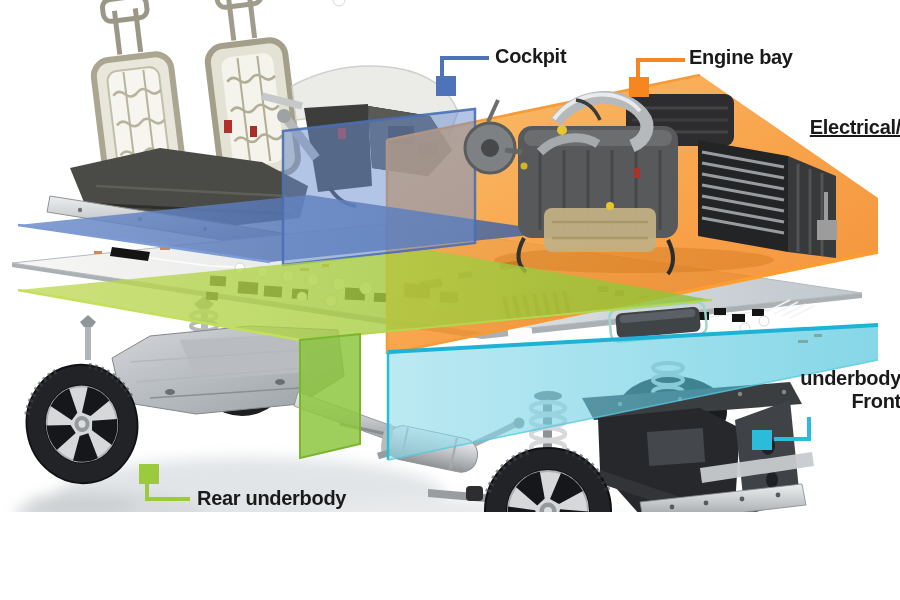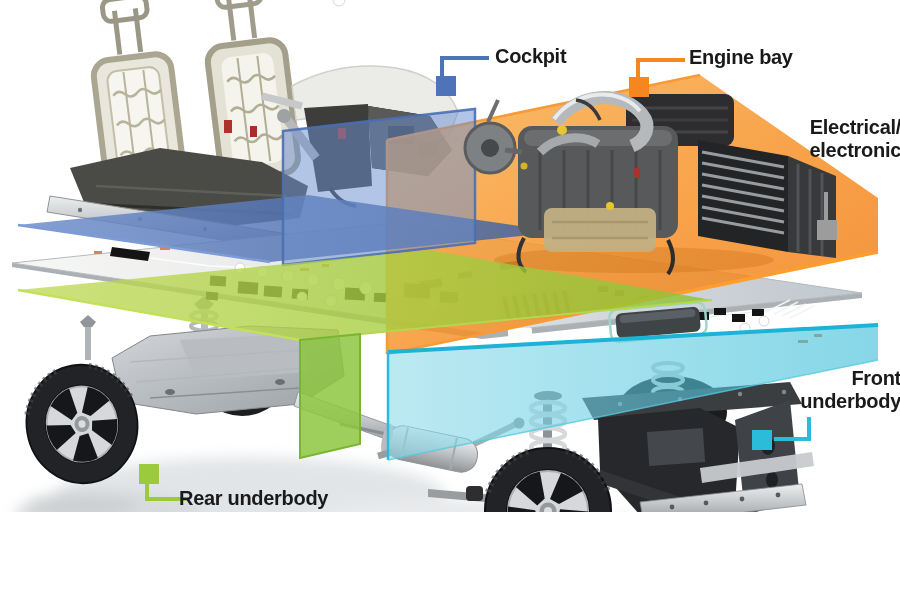--- a/index.html
+++ b/index.html
@@ -18,31 +18,31 @@
   .co-h{left:440px;top:56px;width:49px;height:4px;}
   .co-t{left:495px;top:45px;}
   
   .en-sq{left:629px;top:77px;}
   .en-v{left:636px;top:59px;width:4px;height:19px;}
   .en-h{left:636px;top:58px;width:49px;height:4px;}
   .en-t{left:689px;top:46px;}
   
   .el-v{left:824px;top:192px;width:4px;height:28px;}
   .el-sq{left:817px;top:220px;}
-  .el-t{right:15px;top:116px;}
+  .el-t{right:15px;top:116px;text-decoration:underline;}
   
   .fr-sq{left:752px;top:430px;}
   .fr-v{left:807px;top:417px;width:4px;height:24px;}
   .fr-h{left:774px;top:437px;width:37px;height:4px;}
   .fr-t{right:15px;top:367px;}
   
   .re-sq{left:139px;top:464px;}
   .re-v{left:145px;top:484px;width:4px;height:17px;}
   .re-h{left:145px;top:497px;width:45px;height:4px;}
-  .re-t{left:179px;top:487px;}
+  .re-t{left:197px;top:487px;}
 </style>
 </head>
 <body>
 
 <div class="stage">
 
 <svg class="scene" width="900" height="600" viewBox="0 0 900 600">
   <defs>
     <linearGradient id="boardGrad" x1="0" y1="0" x2="1" y2="0">
       <stop offset="0" stop-color="#f7f7f4"></stop>
@@ -416,31 +416,30 @@
   <div class="bar en-h" style="background: rgb(246, 134, 31);"></div>
   <div class="sq en-sq" style="background: rgb(246, 134, 31);"></div>
   <div class="lbl en-t">Engine bay</div>
 </div>
 
 <div>
   <div class="bar el-v" style="background: rgb(156, 156, 156);"></div>
   <div class="sq el-sq" style="background: rgb(156, 156, 156);"></div>
   <div class="lbl r el-t">
     <span>Electrical/</span>
-    <span>electronic</span>
   </div>
 </div>
 
 <div>
   <div class="bar fr-v" style="background: rgb(42, 188, 217);"></div>
   <div class="bar fr-h" style="background: rgb(42, 188, 217);"></div>
   <div class="sq fr-sq" style="background: rgb(42, 188, 217);"></div>
   <div class="lbl r fr-t">
+    <span>underbody</span>
     <span>Front</span>
-    <span>underbody</span>
   </div>
 </div>
 
 <div>
   <div class="bar re-v" style="background: rgb(155, 202, 60);"></div>
   <div class="bar re-h" style="background: rgb(155, 202, 60);"></div>
   <div class="sq re-sq" style="background: rgb(155, 202, 60);"></div>
   <div class="lbl re-t">Rear underbody</div>
 </div>
 

